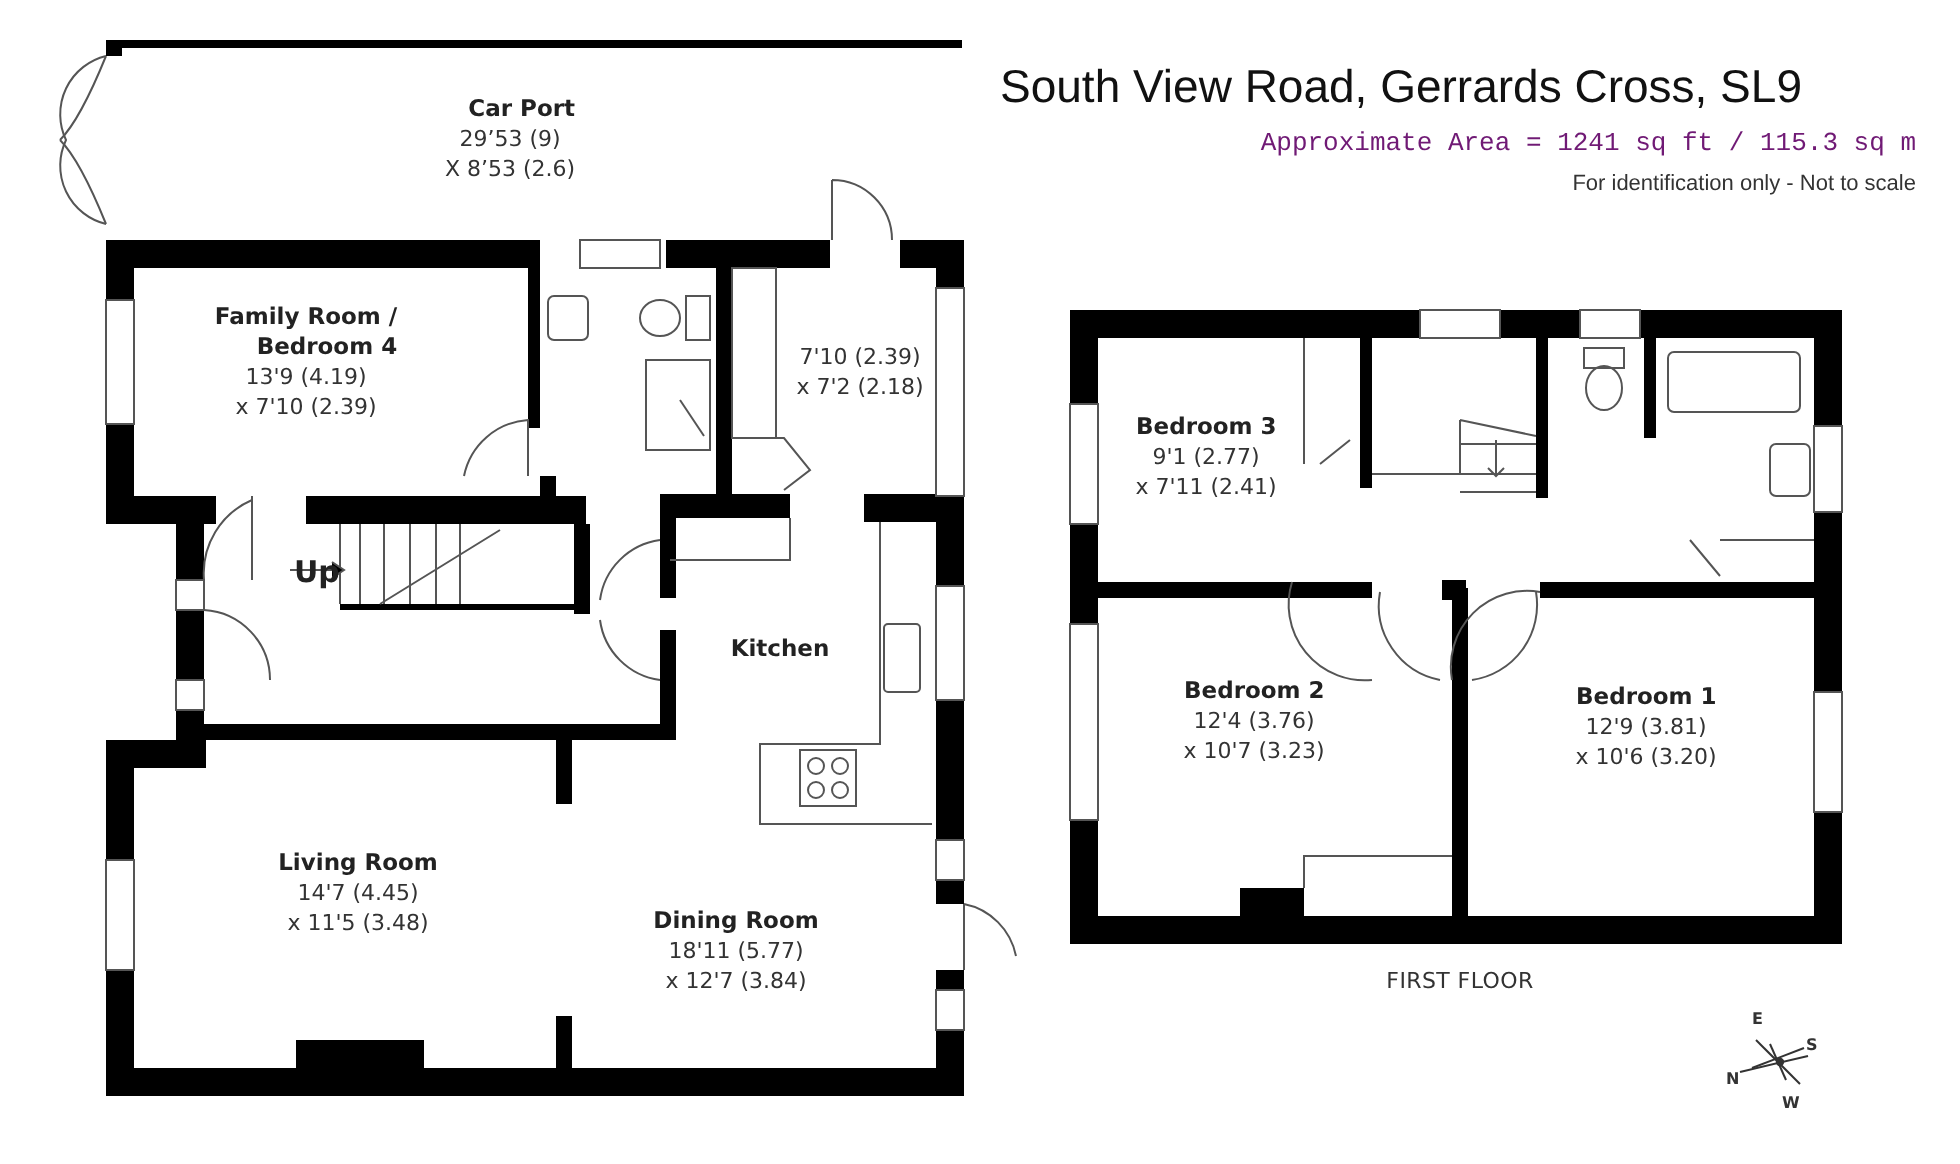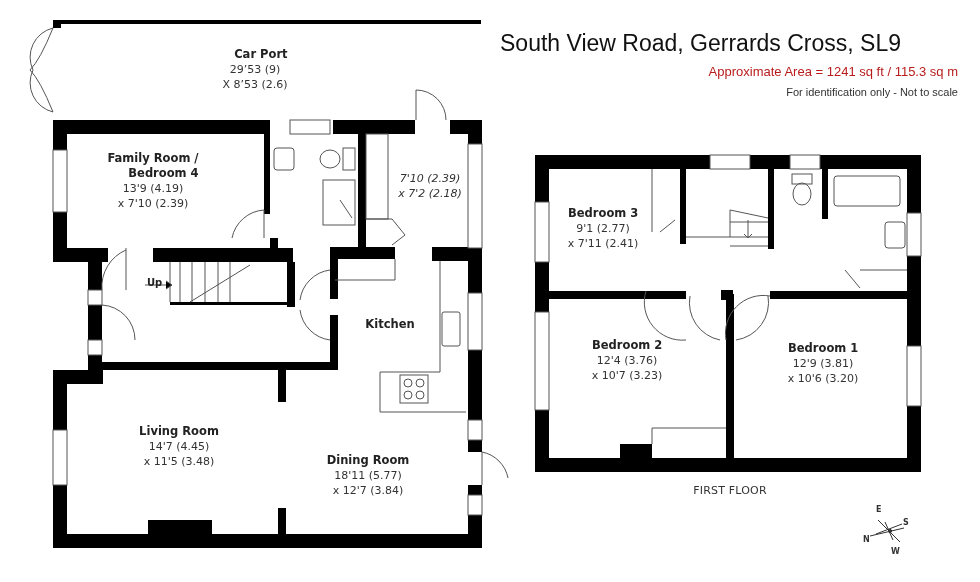--- a/index.html
+++ b/index.html
@@ -1,25 +1,25 @@
 <!DOCTYPE html>
 <html><head>
 <meta charset="utf-8">
 <style>
   html, body { margin: 0; padding: 0; background: #ffffff; }
   body { width: 980px; height: 582px; position: relative; overflow: hidden; font-family: "DejaVu Sans", sans-serif; color: #222; }
   .title { position: absolute; left: 500px; top: 30px; font-family: "Liberation Sans", sans-serif; font-weight: normal; font-size: 23px; color: #111; white-space: nowrap; }
-  .area { position: absolute; right: 22px; top: 64px; font-family: Liberation Sans, sans-serif; font-size: 13px; color: #b91c1c; white-space: nowrap; }
+  .area { position: absolute; right: 22px; top: 64px; font-family: Liberation Mono, monospace; font-size: 13px; color: #701a75; white-space: nowrap; }
   .ident { position: absolute; right: 22px; top: 86px; font-family: "Liberation Sans", sans-serif; font-size: 11px; color: #333; white-space: nowrap; }
   svg.plan { position: absolute; left: 0; top: 0; }
   .room { position: absolute; text-align: center; font-size: 11px; line-height: 15px; color: #333; white-space: nowrap; transform: translateX(-50%); }
   .room .name { font-weight: bold; font-size: 11.5px; color: #222; text-align: right; }
   .floor-label { position: absolute; font-size: 11px; color: #333; transform: translateX(-50%); white-space: nowrap; letter-spacing: 0.2px; }
   .compass-label { position: absolute; font-size: 8px; font-weight: bold; color: #333; }
-  .up-label { position: absolute; font-size: 10px; font-weight: bold; color: #222; }
+  .up-label { position: absolute; font-size: 15px; font-weight: bold; color: #222; }
 </style>
 </head>
 <body>
 
 <div class="title">South View Road, Gerrards Cross, SL9</div>
 <div class="area">Approximate Area = 1241 sq ft / 115.3 sq m</div>
 <div class="ident">For identification only - Not to scale</div>
 
 <svg class="plan" width="980" height="582" viewBox="0 0 980 582">
 
@@ -188,21 +188,21 @@
   <div>X 8’53 (2.6)</div>
 </div>
 
 <div class="room" style="left:153px; top:151px;">
   <div class="name">Family Room /</div>
   <div class="name">Bedroom 4</div>
   <div>13'9 (4.19)</div>
   <div>x 7'10 (2.39)</div>
 </div>
 
-<div class="room" style="left:430px; top:171px;font-style:italic;">
+<div class="room" style="left:430px; top:171px;">
   <div>7'10 (2.39)</div>
   <div>x 7'2 (2.18)</div>
 </div>
 
 <div class="room" style="left:390px; top:317px;">
   <div class="name">Kitchen</div>
 </div>
 
 <div class="room" style="left:179px; top:424px;">
   <div class="name">Living Room</div>

